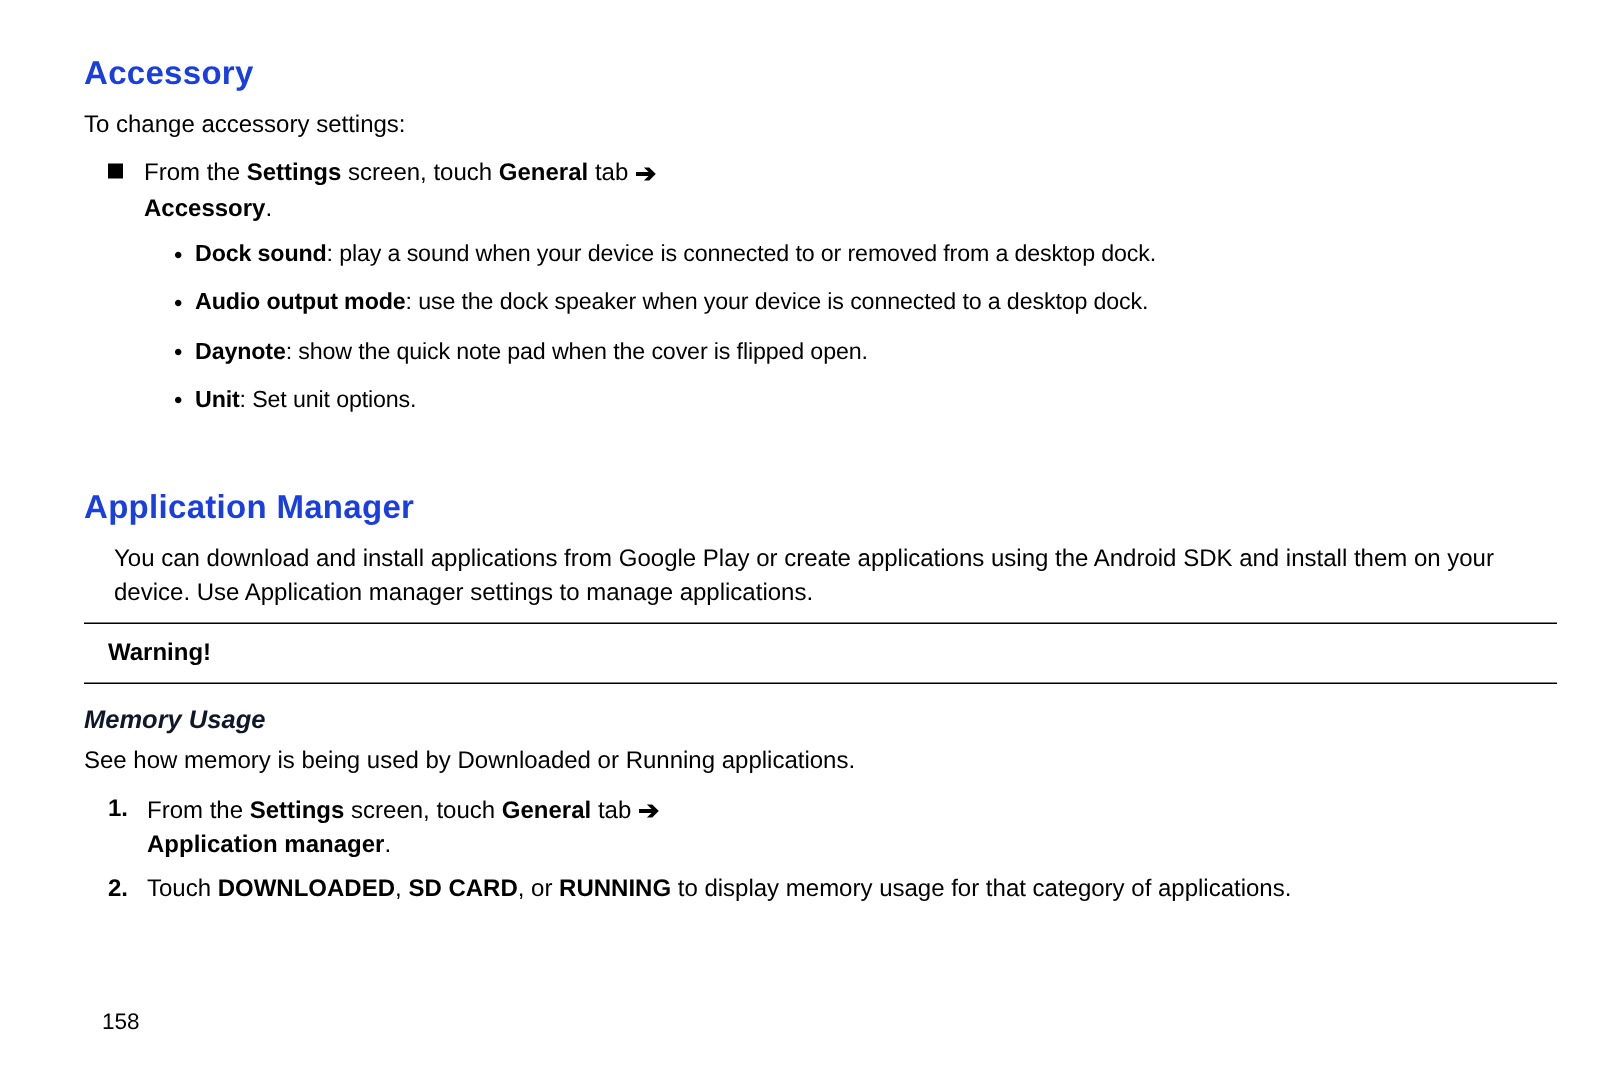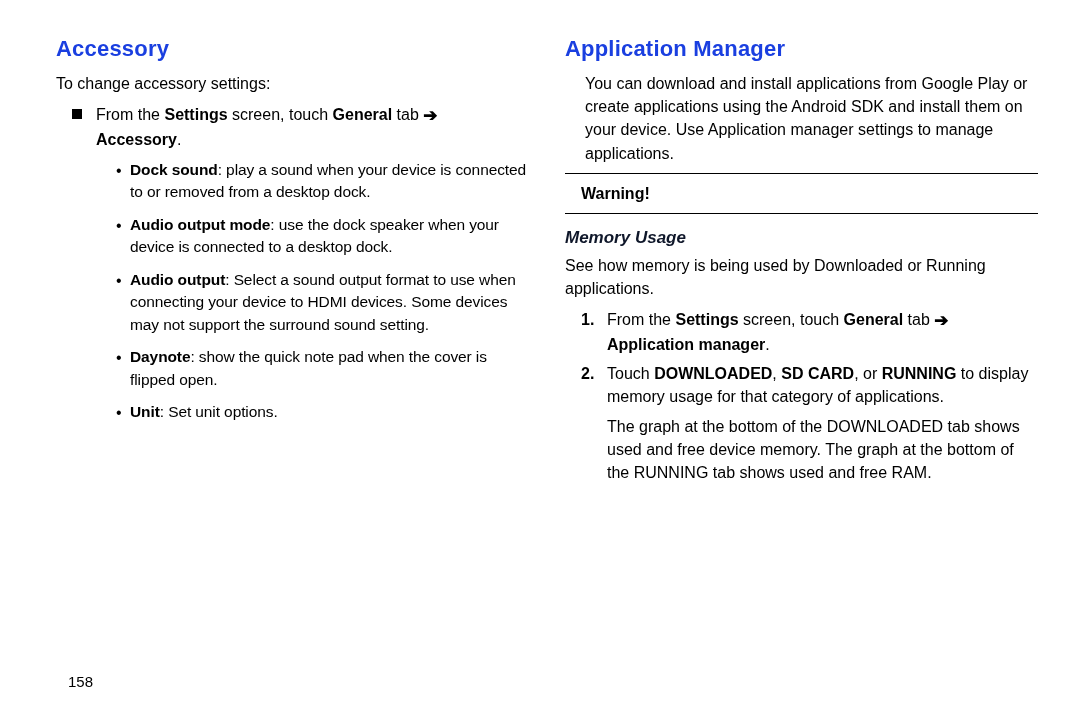--- a/index.html
+++ b/index.html
@@ -14,20 +14,21 @@
   .page {
     position: relative;
     width: 1080px;
     height: 720px;
     box-sizing: border-box;
     padding: 36px 42px 0 56px;
   }
   .columns {
     display: flex;
     gap: 36px;
+    flex-direction: column;
   }
   .col {
     flex: 1;
     min-width: 0;
   }
   h2.section {
     color: #1a3fe0;
     font-size: 22px;
     font-weight: 900;
     margin: 0 0 10px 0;
@@ -153,21 +154,20 @@
         <div class="sq-text">
           <span>From the </span><span class="b">Settings</span><span> screen, touch </span><span class="b">General</span><span> tab </span><span class="arrow">➔</span>
           <br>
           <span class="b">Accessory</span><span>.</span>
         </div>
       </div>
 
       <ul class="bullets">
         <li><span class="b">Dock sound</span><span>: play a sound when your device is connected to or removed from a desktop dock.</span></li>
         <li><span class="b">Audio output mode</span><span>: use the dock speaker when your device is connected to a desktop dock.</span></li>
-        <li><span class="b">Audio output</span><span>: Select a sound output format to use when connecting your device to HDMI devices. Some devices may not support the surround sound setting.</span></li>
         <li><span class="b">Daynote</span><span>: show the quick note pad when the cover is flipped open.</span></li>
         <li><span class="b">Unit</span><span>: Set unit options.</span></li>
       </ul>
     </div>
 
     <div class="col">
       <h2 class="section">Application Manager</h2>
       <p class="body indent-body" style="margin-left:20px">You can download and install applications from Google Play or create applications using the Android SDK and install them on your device. Use Application manager settings to manage applications.</p>
 
       <hr class="rule">
@@ -187,19 +187,18 @@
           <span class="b">Application manager</span><span>.</span>
         </div>
       </div>
 
       <div class="ol-row">
         <div class="ol-marker">2.</div>
         <div class="ol-text">
           <span>Touch </span><span class="b">DOWNLOADED</span><span>, </span><span class="b">SD CARD</span><span>, or </span><span class="b">RUNNING</span><span> to display memory usage for that category of applications.</span>
         </div>
       </div>
-      <div class="ol-cont">The graph at the bottom of the DOWNLOADED tab shows used and free device memory. The graph at the bottom of the RUNNING tab shows used and free RAM.</div>
     </div>
 
   </div>
 
   <div class="page-number">158</div>
 </div>
 
 </body></html>

